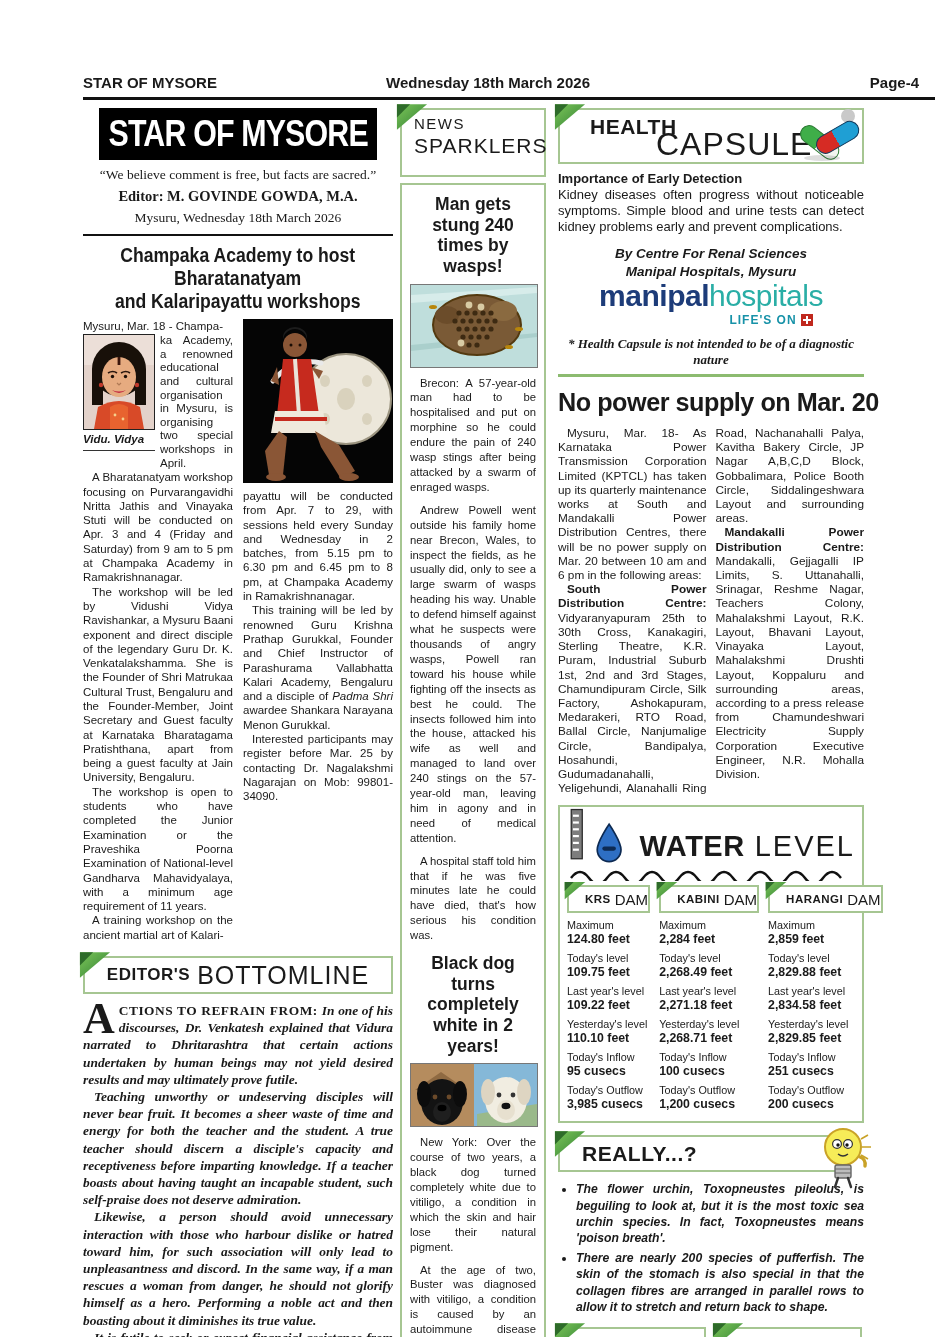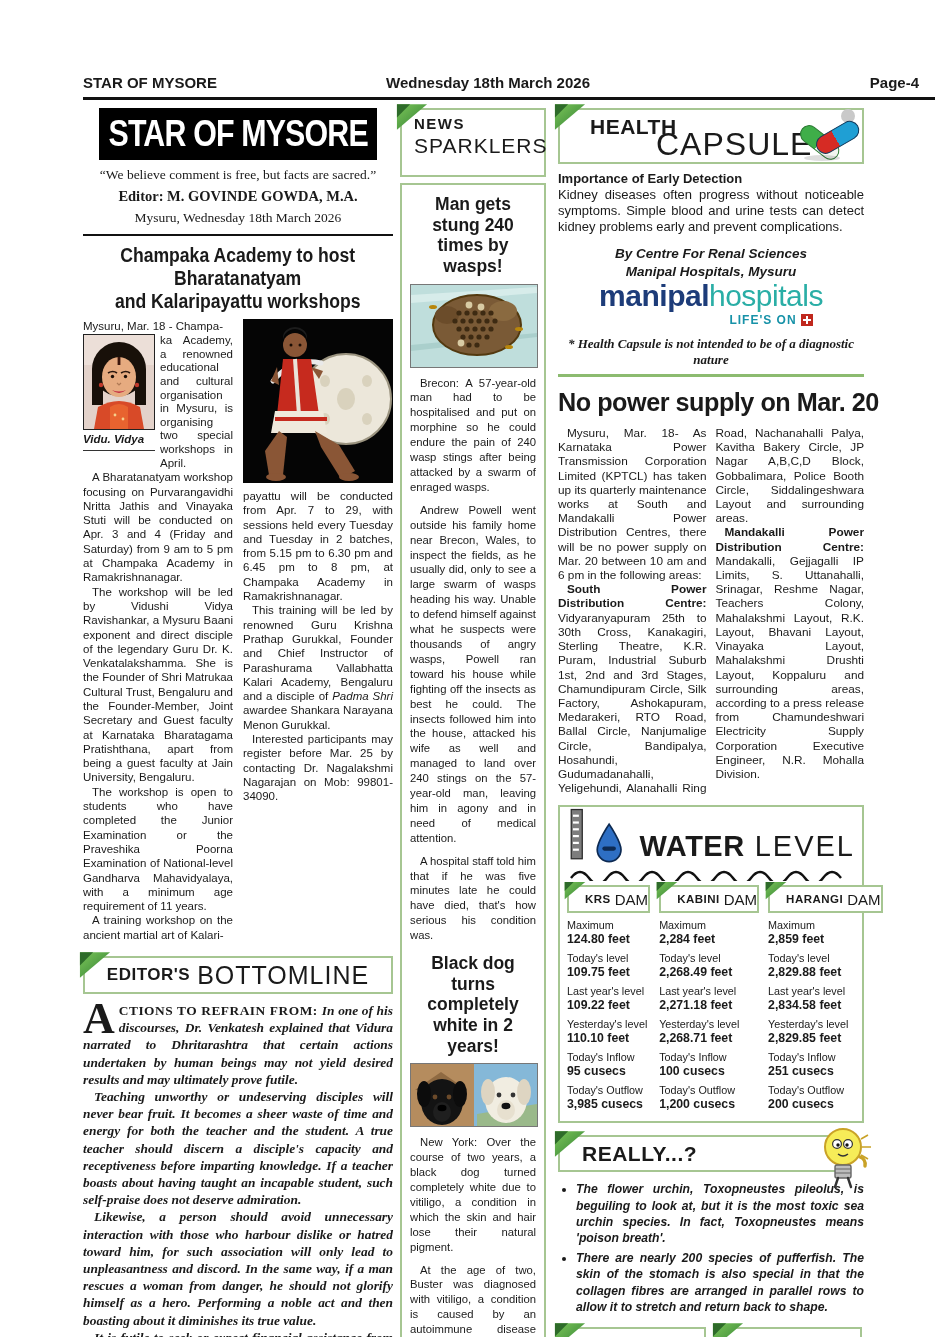--- a/index.html
+++ b/index.html
@@ -45,21 +45,21 @@
   .blhead .b1{font-weight:bold;font-size:17px;letter-spacing:.5px;}
   .blhead .b2{font-size:25px;letter-spacing:1px;}
   .blbody{font-family:"Liberation Serif",serif;font-weight:bold;font-style:italic;font-size:13.4px;
           line-height:17.2px;text-align:justify;margin-top:8px;}
   .blbody p{margin:0;}
   .blbody p.ind{text-indent:11px;}
   .dropcap{float:left;font-style:normal;font-weight:bold;font-size:44px;line-height:34px;padding-right:4px;}
   .bllead{font-style:normal;letter-spacing:.5px;}
   
   .nshead{height:60px;padding:5px 0 0 12px;}
-  .nshead .b1{font-weight:bold;font-size:15px;letter-spacing:1.5px;display:block;}
+  .nshead .b1{font-weight:normal;font-size:15px;letter-spacing:1.5px;display:block;}
   .nshead .b2{font-size:21px;letter-spacing:1px;display:block;margin-top:2px;}
   .midbox{margin-top:6px;padding:7px 8px;min-height:1056px;}
   .midhl{font-weight:bold;font-size:17.5px;line-height:1.18;text-align:center;margin:2px 0 7px;}
   .midbox p{font-size:11.3px;line-height:14.9px;text-align:justify;margin:0 0 8px;text-indent:10px;}
   .midbox figure{margin:0 0 8px;}
   .midbox figure svg{display:block;border:1px solid #777;}
   
   .hchead{height:52px;}
   .hchead .b1{position:absolute;left:30px;top:5px;font-weight:bold;font-size:21px;letter-spacing:.5px;}
   .hchead .b2{position:absolute;left:96px;top:16px;font-size:32px;letter-spacing:1px;}
@@ -210,21 +210,21 @@
             <path d="M34,48 L28,62 L36,66 Z" fill="#8a5636"></path>
             <path d="M68,48 L80,52 L76,60 Z" fill="#8a5636"></path>
             <path d="M32,92 L80,92 L84,114 L28,114 Z" fill="#efe9dc"></path>
             <path d="M32,100 L84,100" stroke="#c62a1e" stroke-width="4"></path>
             <path d="M36,112 L22,132 L26,156 L40,156 L44,118 Z" fill="#8a5636"></path>
             <path d="M72,112 L96,126 L112,152 L98,160 L78,128 Z" fill="#8a5636"></path>
             <ellipse cx="33" cy="158" rx="10" ry="4" fill="#8a5636"></ellipse>
             <ellipse cx="106" cy="158" rx="10" ry="4" fill="#8a5636"></ellipse>
           </svg>
         </div>
-        <p>payattu will be conducted from Apr. 7 to 29, with sessions held every Tuesday and Tuesday in 2 batches, from 5.15 pm to 6.30 pm and 6.45 pm to 8 pm, at Champaka Academy in Ramakrishnanagar.</p>
+        <p>payattu will be conducted from Apr. 7 to 29, with sessions held every Sunday and Wednesday in 2 batches, from 5.15 pm to 6.30 pm and 6.45 pm to 8 pm, at Champaka Academy in Ramakrishnanagar.</p>
         <p class="ind"><span>This training will be led by renowned Guru Krishna Prathap Gurukkal, Founder and Chief Instructor of Parashurama Vallabhatta Kalari Academy, Bengaluru and a disciple of </span><i>Padma Shri</i><span> awardee Shankara Narayana Menon Gurukkal.</span></p>
         <p class="ind">Interested participants may register before Mar. 25 by contacting Dr. Nagalakshmi Nagarajan on Mob: 99801-34090.</p>
       </div>
     </div>
 
     <div class="gbox blhead">
       <svg class="pennant" viewBox="0 0 34 28">
         <polygon points="1,0 33,0 1,27" fill="url(#pgrad)"></polygon>
           <polygon points="1,0 15,0 1,14" fill="#2e6b2a"></polygon>
       </svg>

